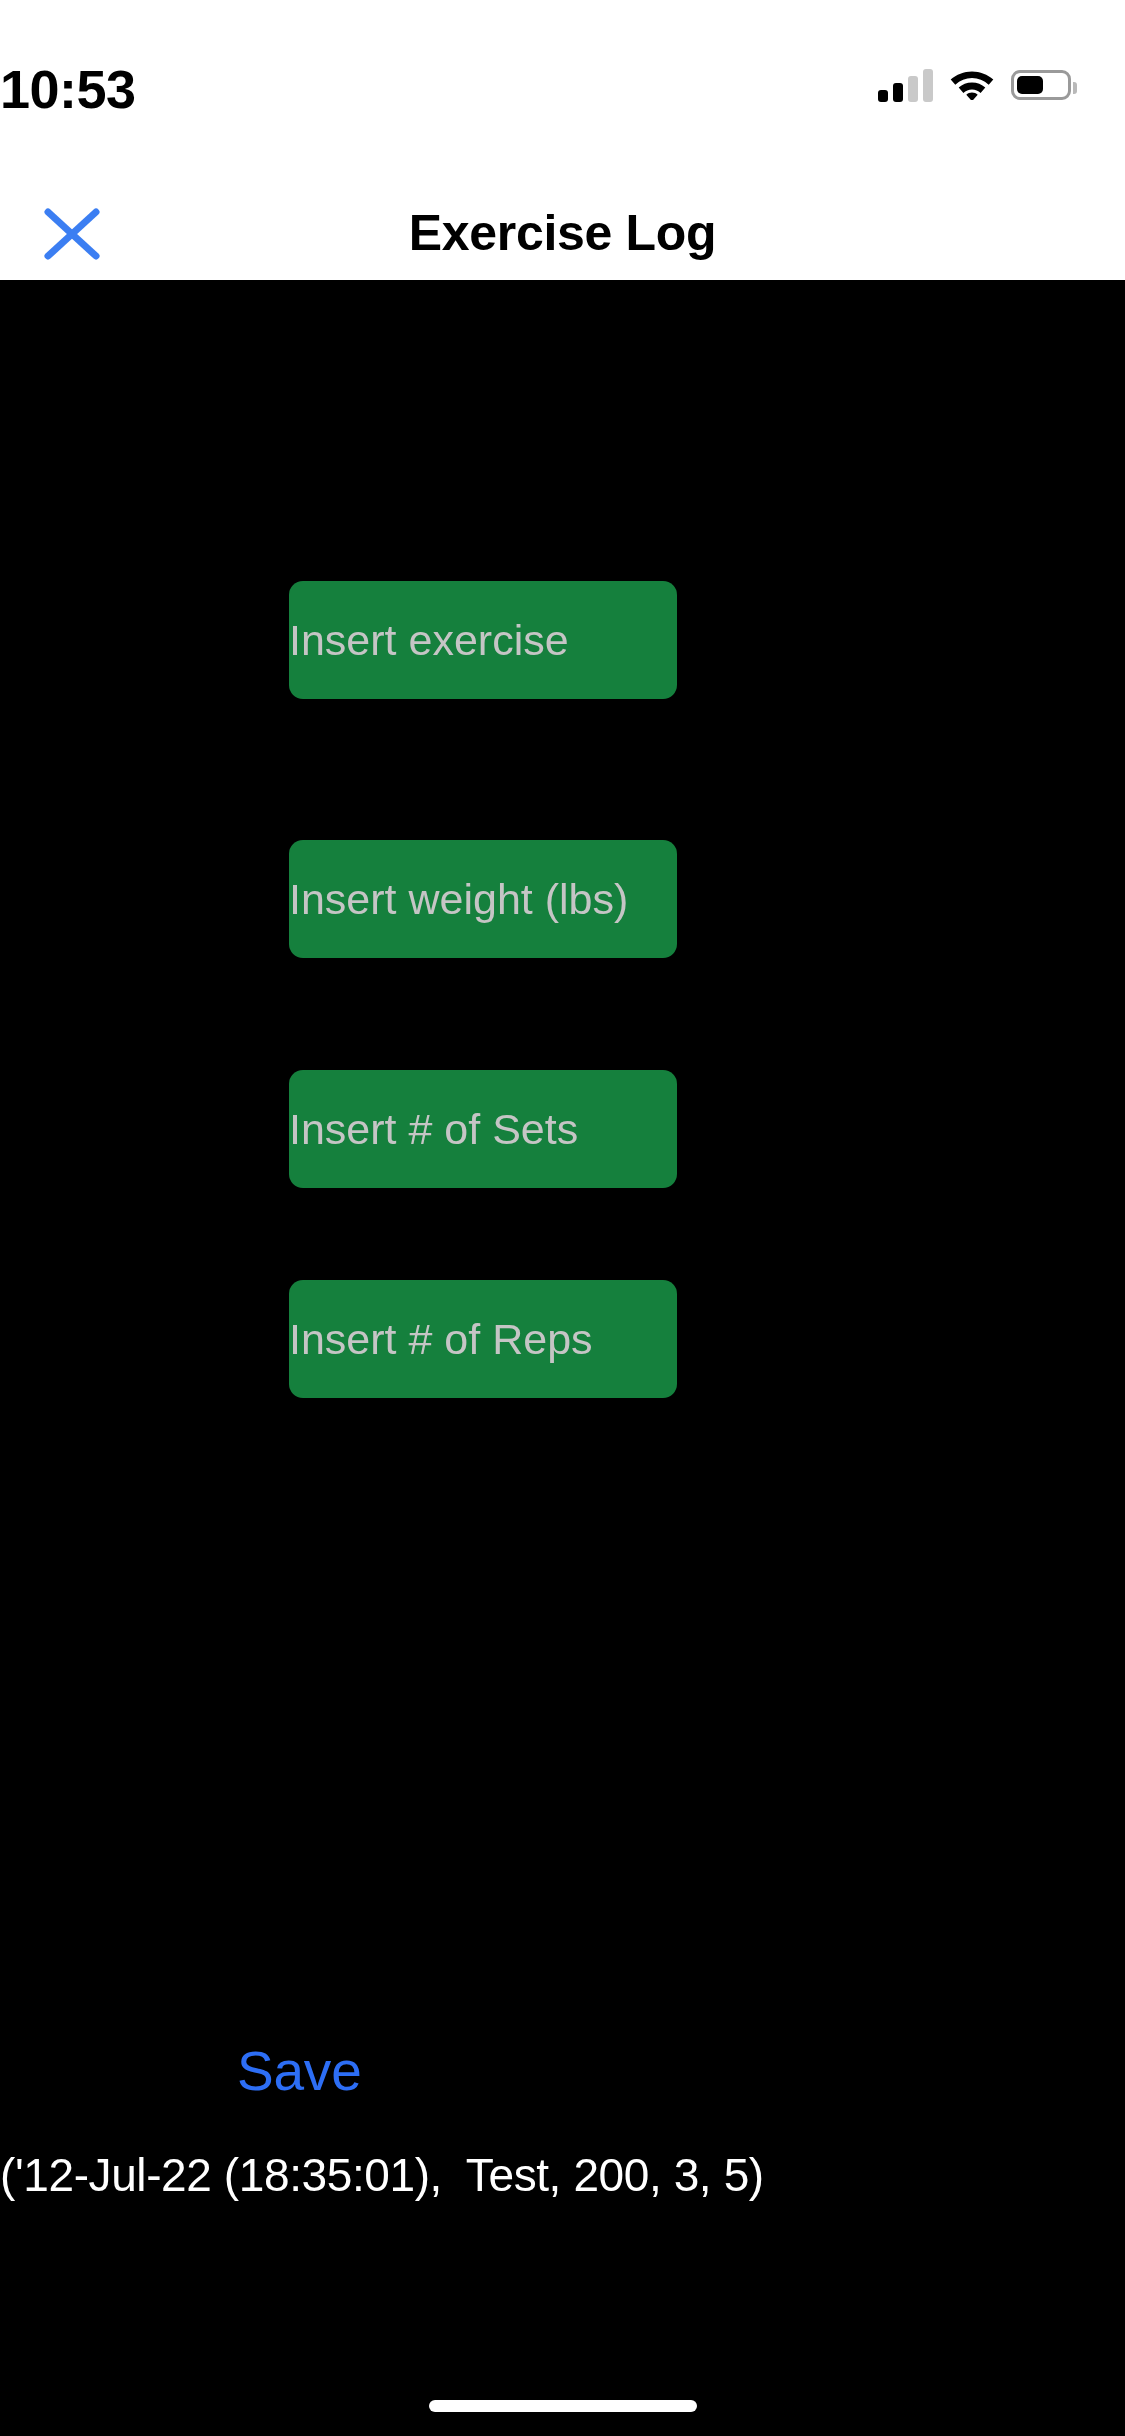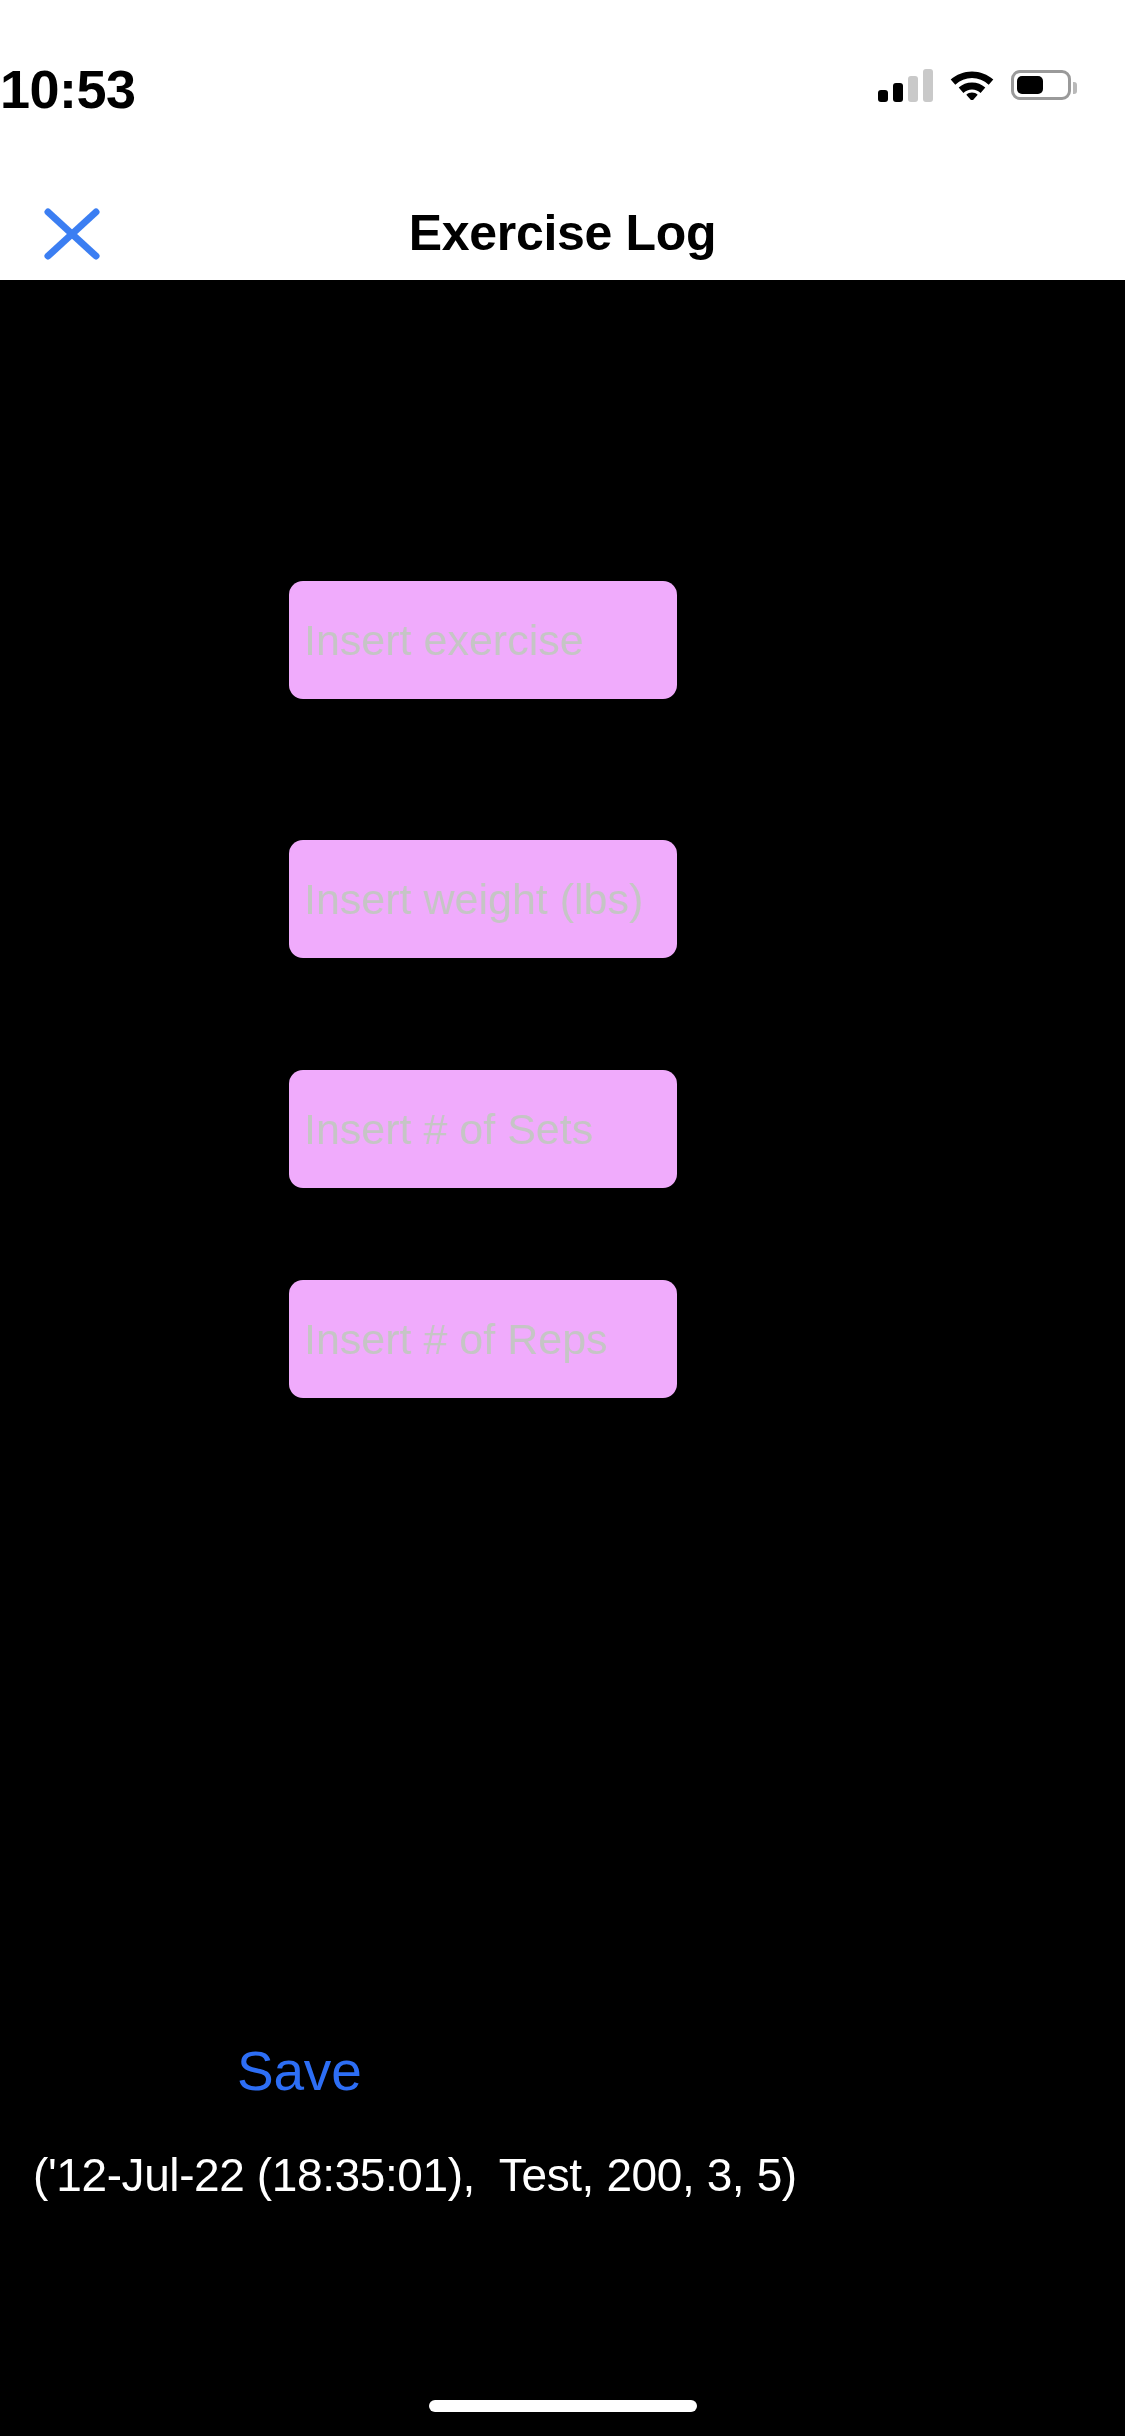--- a/index.html
+++ b/index.html
@@ -119,25 +119,25 @@
     width: 1125px;
     height: 2156px;
     background: #000000;
   }
 
   .field {
     position: absolute;
     left: 289px;
     width: 388px;
     height: 118px;
-    background: #f0abfc;
+    background: #15803d;
     border: none;
     border-radius: 14px;
     box-sizing: border-box;
-    padding: 0 15px;
+    padding: 0 0;
     font-family: "Liberation Sans", sans-serif;
     font-size: 43px;
     color: #000000;
     outline: none;
   }
   .field::placeholder {
     color: #c5c5c5;
     opacity: 1;
   }
   .field.f1 { top: 301px; }
@@ -165,21 +165,20 @@
 
   .log-line {
     position: absolute;
     left: 0px;
     top: 1868px;
     width: 1031px;
     font-size: 46px;
     color: #ffffff;
     letter-spacing: -0.4px;
     white-space: pre;
-    padding-left: 33px;
   }
 
   .home-indicator {
     position: absolute;
     left: 50%;
     transform: translateX(-50%);
     bottom: 24px;
     width: 268px;
     height: 12px;
     background: #ffffff;

